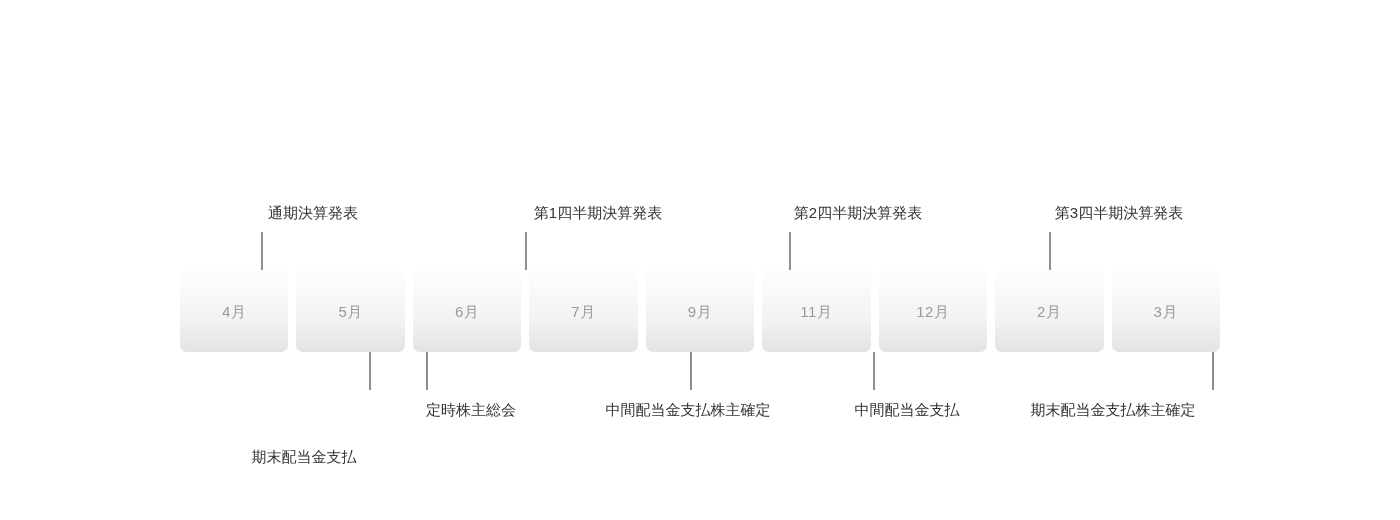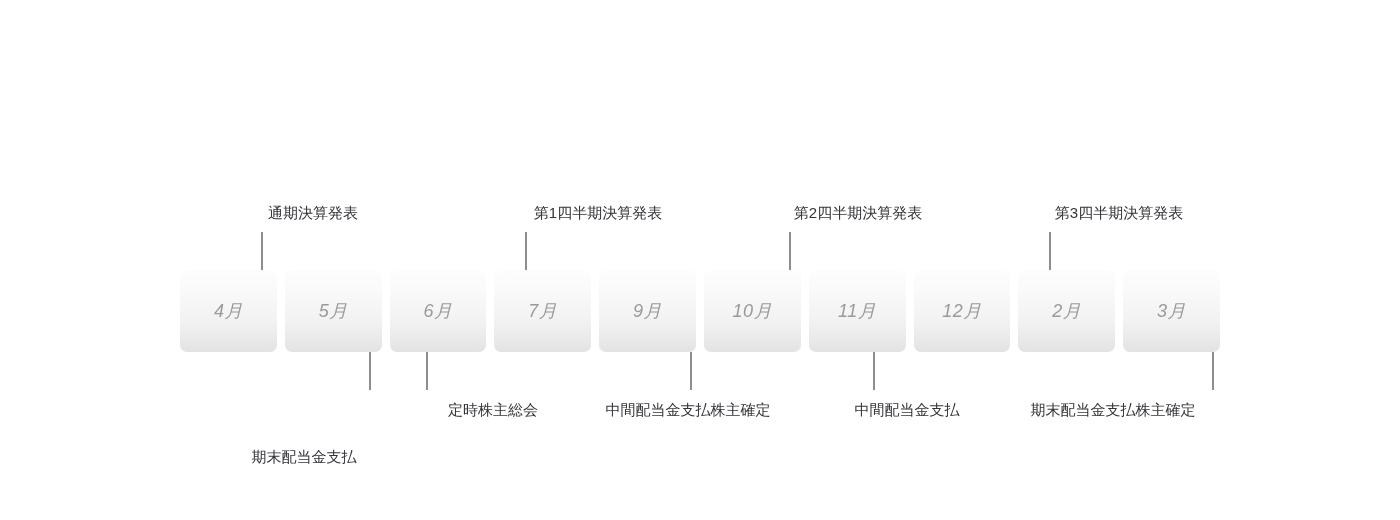--- a/index.html
+++ b/index.html
@@ -37,26 +37,25 @@
     flex: 1 1 0;
     height: 82px;
     border-radius: 7px;
     background: linear-gradient(to bottom, #fdfdfd 0%, #fafafa 22%, #f2f2f2 62%, #e6e6e6 92%, #e3e3e3 100%);
     display: flex;
     align-items: center;
     justify-content: center;
     box-sizing: border-box;
   }
   .month-label {
-    font-size: 18px;
+    font-size: 15px;
     color: #9a9a9a;
     letter-spacing: 0.5px;
     line-height: 1;
     user-select: none;
-    font-style: italic;
   }
 
   
   .event-tick {
     position: absolute;
     width: 2px;
     background: #8e8e92;
   }
   .tick-top { top: 232px; height: 38px; }
   .tick-bottom { top: 352px; height: 38px; }
@@ -104,41 +103,38 @@
       <div class="month-cell">
         <span class="month-label">6月</span>
       </div>
       <div class="month-cell">
         <span class="month-label">7月</span>
       </div>
       <div class="month-cell">
         <span class="month-label">9月</span>
       </div>
       <div class="month-cell">
-        <span class="month-label">10月</span>
-      </div>
-      <div class="month-cell">
         <span class="month-label">11月</span>
       </div>
       <div class="month-cell">
         <span class="month-label">12月</span>
       </div>
       <div class="month-cell">
         <span class="month-label">2月</span>
       </div>
       <div class="month-cell">
         <span class="month-label">3月</span>
       </div>
     </div>
 
   <div id="events-below-layer">
       <div class="event-tick tick-bottom" style="left: 369px;"></div>
       <div class="event-label label-bottom" style="left: 304px; margin-top: 47px;">期末配当金支払</div>
       <div class="event-tick tick-bottom" style="left: 426px;"></div>
-      <div class="event-label label-bottom" style="left: 493px;">定時株主総会</div>
+      <div class="event-label label-bottom" style="left: 471px;">定時株主総会</div>
       <div class="event-tick tick-bottom" style="left: 690px;"></div>
       <div class="event-label label-bottom" style="left: 688px;">中間配当金支払株主確定</div>
       <div class="event-tick tick-bottom" style="left: 873px;"></div>
       <div class="event-label label-bottom" style="left: 907px;">中間配当金支払</div>
       <div class="event-tick tick-bottom" style="left: 1212px;"></div>
       <div class="event-label label-bottom" style="left: 1113px;">期末配当金支払株主確定</div>
     </div>
 
 </div>
 

